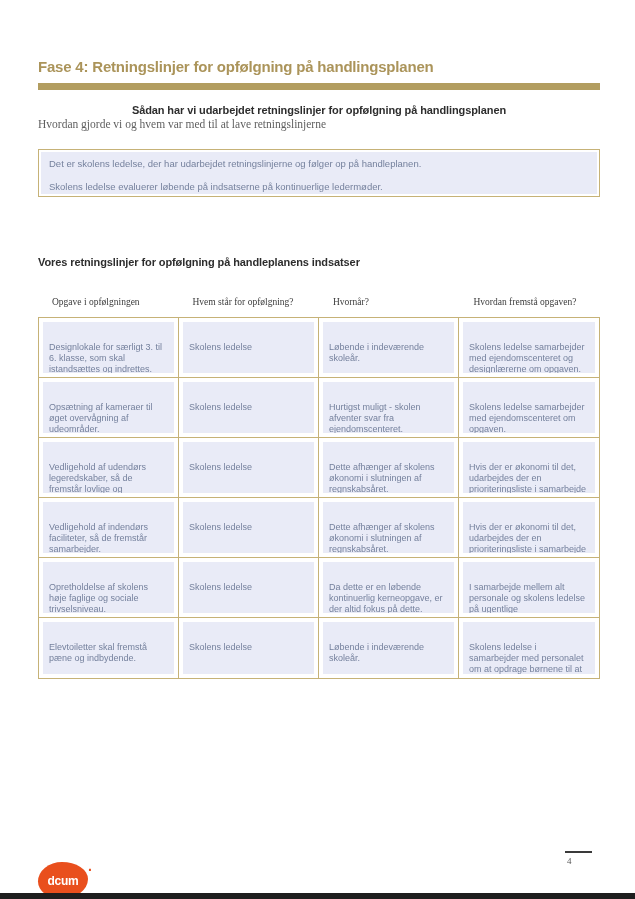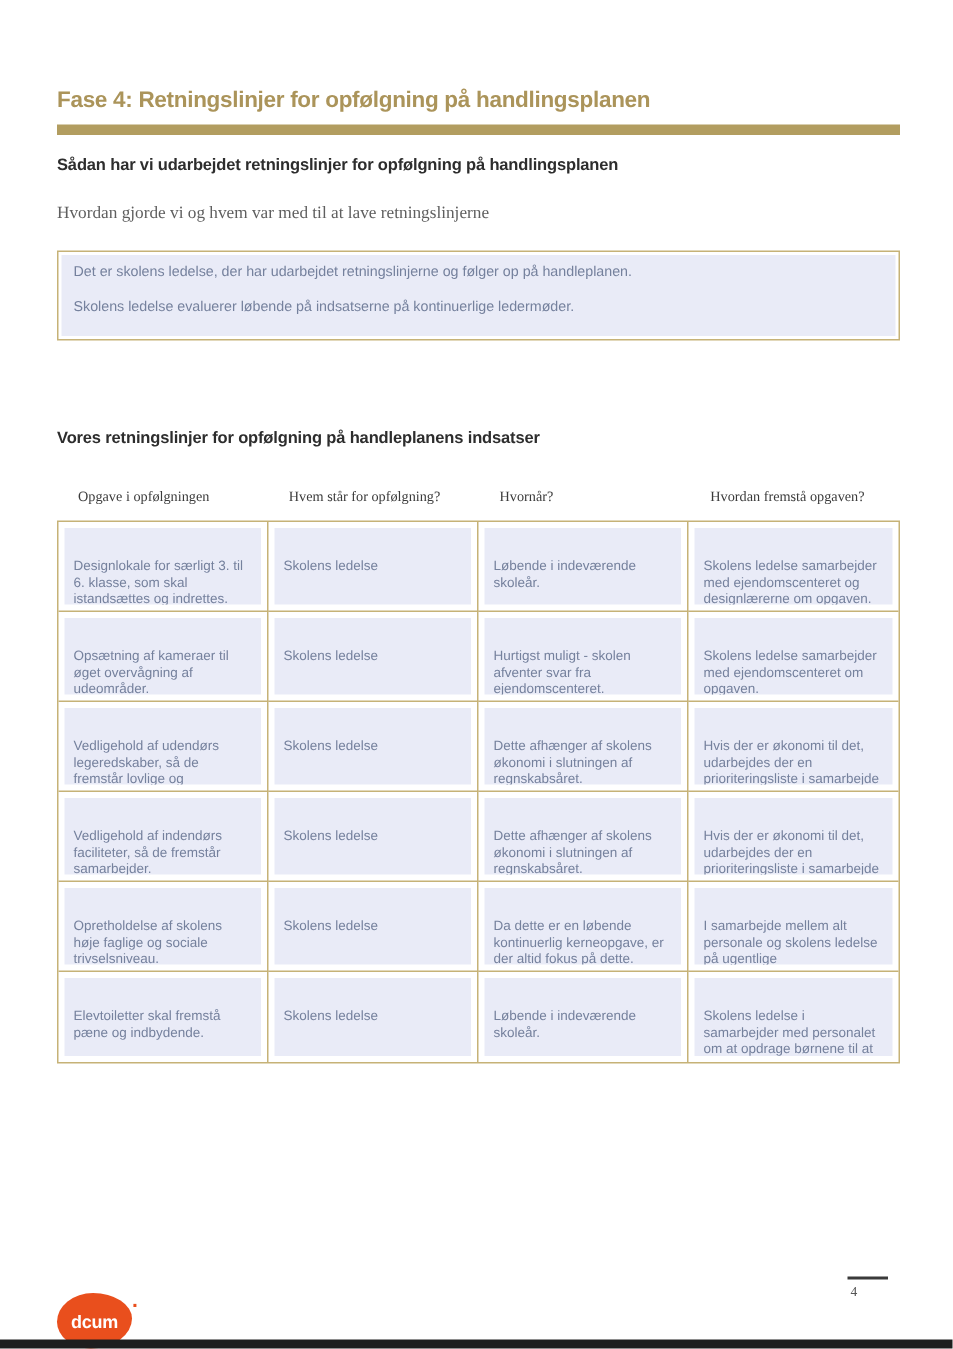--- a/index.html
+++ b/index.html
@@ -19,28 +19,28 @@
     font-family:"Liberation Sans",sans-serif;overflow:hidden;
   }
   .content{position:absolute;left:38px;right:35px;top:0;}
   .doc-title{
     margin-top:57px;font-size:15px;font-weight:bold;letter-spacing:-0.2px;
     color:var(--accent-gold);line-height:19px;
   }
   .gold-bar{height:7px;background:var(--bar-gold);margin-top:7px;}
   .bold-heading{
     margin-top:13px;font-size:11px;font-weight:bold;color:var(--heading-dark);
-    line-height:14px;letter-spacing:-0.1px;
+    line-height:14px;letter-spacing:-0.1px;text-align:center;
   }
   .serif-sub{
-    margin-top:18px;font-family:"Liberation Serif",serif;font-size:11.5px;
+    margin-top:0;font-family:"Liberation Serif",serif;font-size:11.5px;
     color:var(--serif-gray);line-height:15px;
   }
   .info-box{
-    margin-top:17px;height:60px;border:1px solid var(--border-gold);
+    margin-top:17px;height:48px;border:1px solid var(--border-gold);
     background:#ffffff;padding:2px;
   }
   .info-box-fill{
     height:100%;background:var(--cell-bg);padding:6px 8px;overflow:hidden;
   }
   .info-box-fill p{
     margin:0;font-size:9.5px;line-height:11px;color:var(--cell-text);
   }
   .info-box-fill p + p{margin-top:12px;}
   .section-heading{

